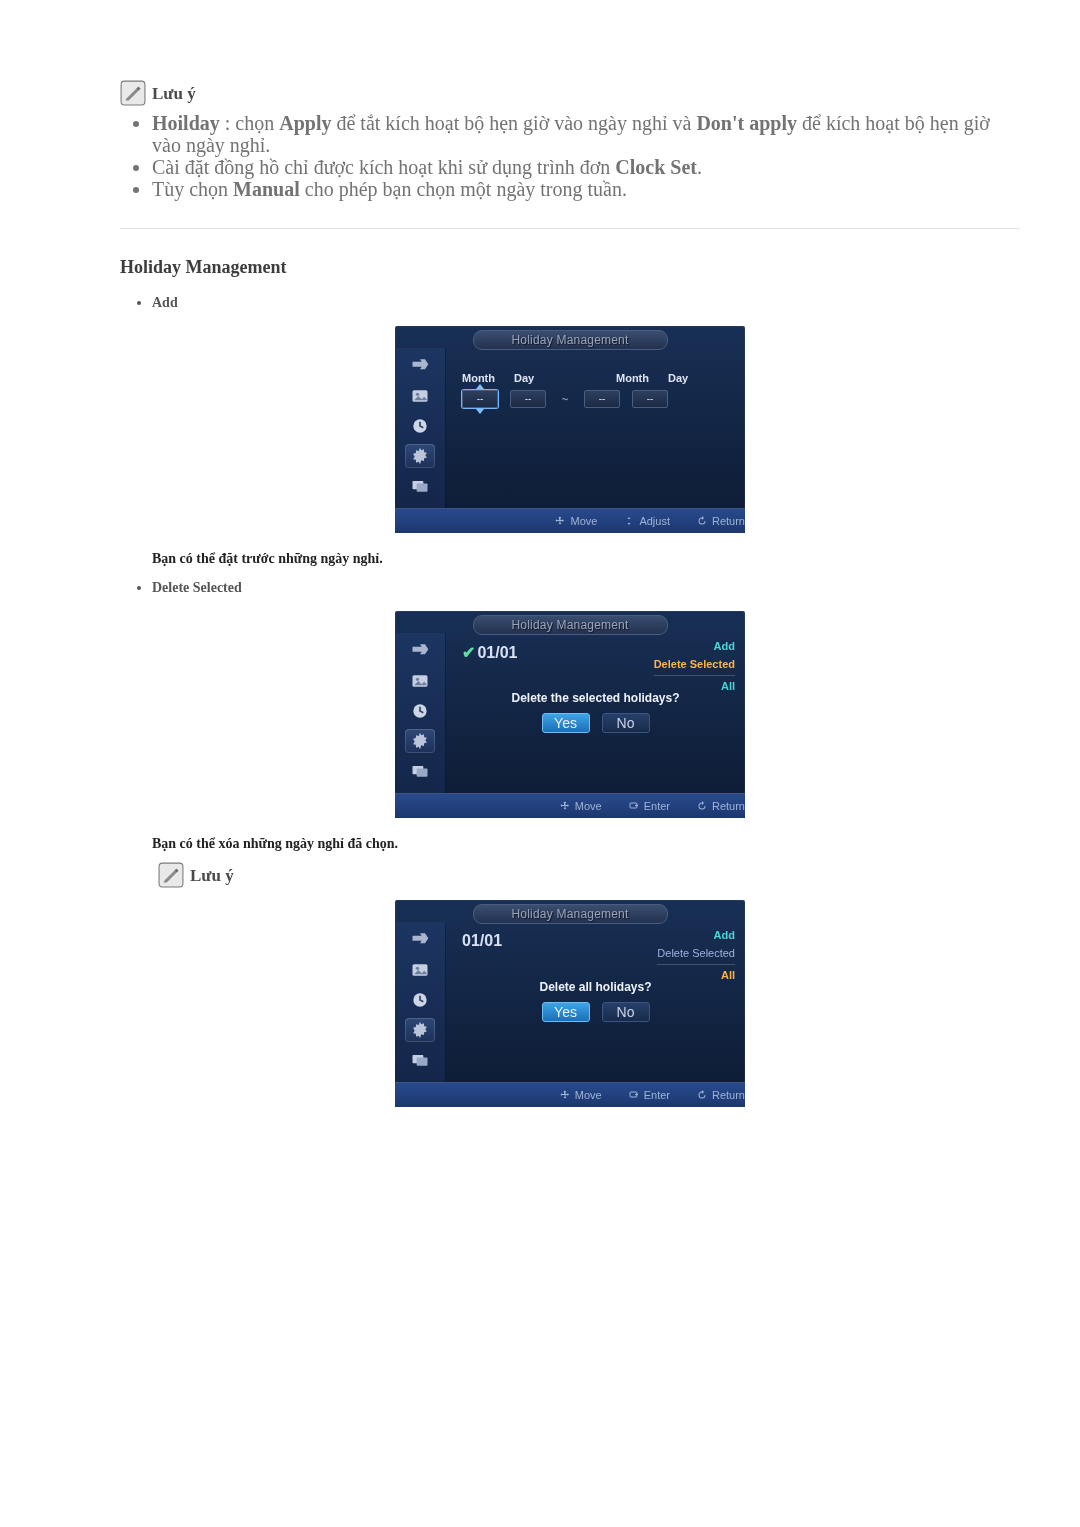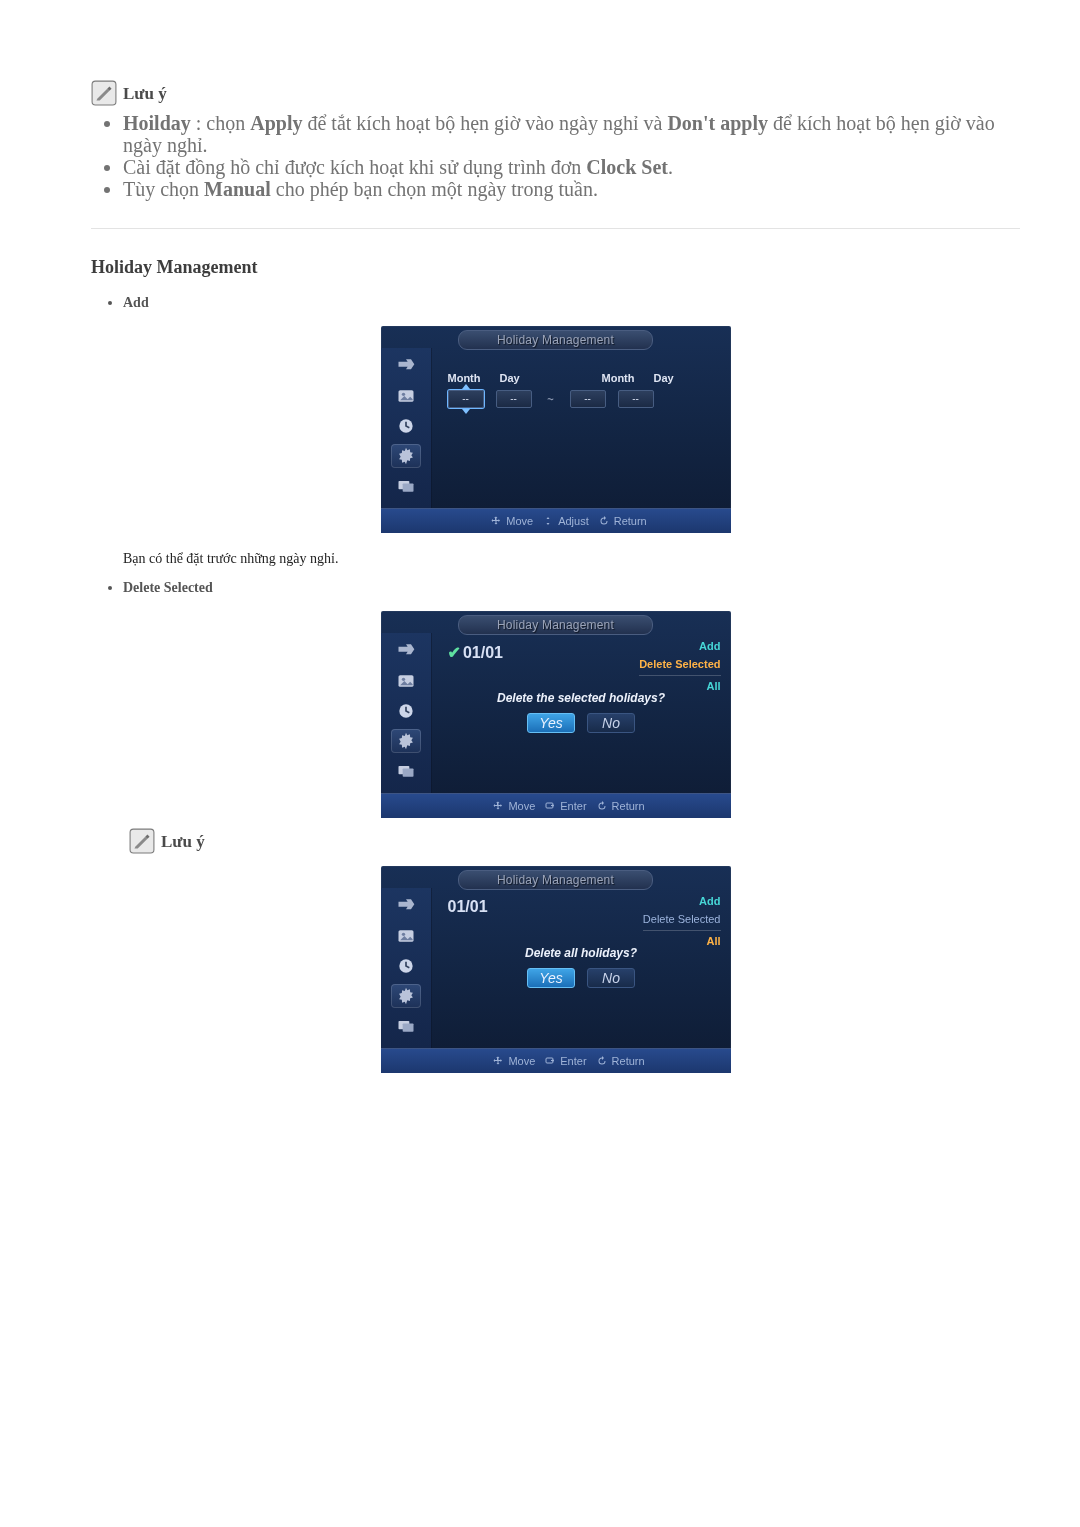--- a/index.html
+++ b/index.html
@@ -9,21 +9,21 @@
     font-family: "Times New Roman", Times, serif;
     color: #000;
   }
   .page {
     width: 1080px;
     margin: 0 auto;
     padding: 80px 0 100px 0;
     box-sizing: border-box;
   }
   .content {
-    margin-left: 91px;
+    margin-left: 120px;
     margin-right: 60px;
   }
   .note-head {
     display: flex;
     align-items: flex-end;
     gap: 6px;
     margin-bottom: 6px;
   }
   .note-icon-svg { width: 26px; height: 26px; }
   .note-title {
@@ -63,20 +63,21 @@
   .section-title {
     font-size: 18px;
     font-weight: bold;
     color: #3d3d3d;
     margin: 0 0 14px 0;
   }
   .caption {
     font-size: 14px;
     color: #222;
     margin: 18px 0 10px 32px;
+    font-weight: bold;
   }
   .indent-more { margin-left: 38px; }
 
   
   .osd {
     width: 350px;
     margin: 12px auto 10px auto;
     background: linear-gradient(180deg, #182f55 0%, #122442 55%, #0e1b33 100%);
     border-radius: 2px;
     position: relative;
@@ -164,22 +165,22 @@
     border-right:4px solid transparent;
   }
   .fld.sel::before { top:-7px; border-bottom:5px solid #7fc0ff; }
   .fld.sel::after { bottom:-7px; border-top:5px solid #7fc0ff; }
 
   .osd-footer {
     height: 24px;
     background: linear-gradient(180deg,#284a8d,#1c376e);
     display:flex;
     align-items:center;
-    justify-content:center;
-    gap: 9px;
+    justify-content:flex-end;
+    gap: 26px;
     font-size: 11px;
     color: #9fb3d7;
     border-top:1px solid rgba(255,255,255,0.15);
     padding-left:26px;
   }
   .osd-footer .fi { display:flex; align-items:center; gap:4px; }
   .mini-svg { width:12px; height:12px; }
 
   .right-menu {
     position: absolute;
@@ -201,21 +202,20 @@
     font-size: 16px;
   }
   .date-entry .chk {
     color:#5fe0a0; font-weight:bold; margin-right:2px;
   }
   .dialog {
     position:absolute;
     left: 34px; right: 34px;
     top: 58px;
     text-align:center;
-    font-style:italic;
   }
   .dialog .dtxt {
     color:#ecf1fb; font-weight:600; font-size:12px;
     margin-bottom: 8px;
   }
   .dbtns { display:flex; justify-content:center; gap:12px; }
   .dbtn {
     width: 46px; height: 18px; line-height:18px;
     font-size: 14px; text-align:center;
     border-radius: 3px;
@@ -426,20 +426,21 @@
           </div>
         <div class="fi">
             <svg class="mini-svg" viewBox="0 0 24 24">
               <path fill="#9fb3d7" d="M12 5a7 7 0 107 7h-2a5 5 0 11-5-5v3l4-4-4-4z"></path>
             </svg>
             <span>Return</span>
           </div>
       </div>
     </div>
 
+    <div class="caption">Bạn có thể xóa những ngày nghỉ đã chọn.</div>
 
     <div class="indent-more">
       <div class="note-head">
         <svg class="note-icon-svg" viewBox="0 0 24 24">
           <rect x="1" y="1" width="22" height="22" rx="3" fill="#e9e9e9" stroke="#7b7b7b"></rect>
           <path d="M6 17 L15 8 L17 10 L8 19 L5 19 Z" fill="#8a8a8a"></path>
           <path d="M15 8 L17 6 L19 8 L17 10 Z" fill="#6d6d6d"></path>
         </svg>
         <span class="note-title">Lưu ý</span>
       </div>

